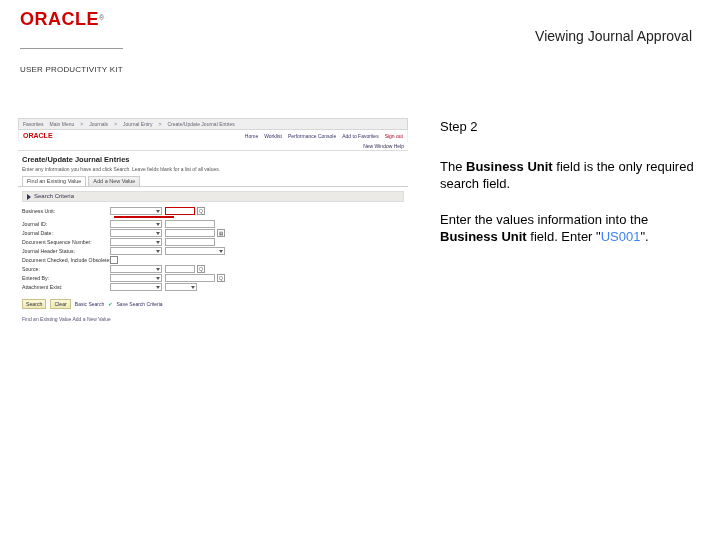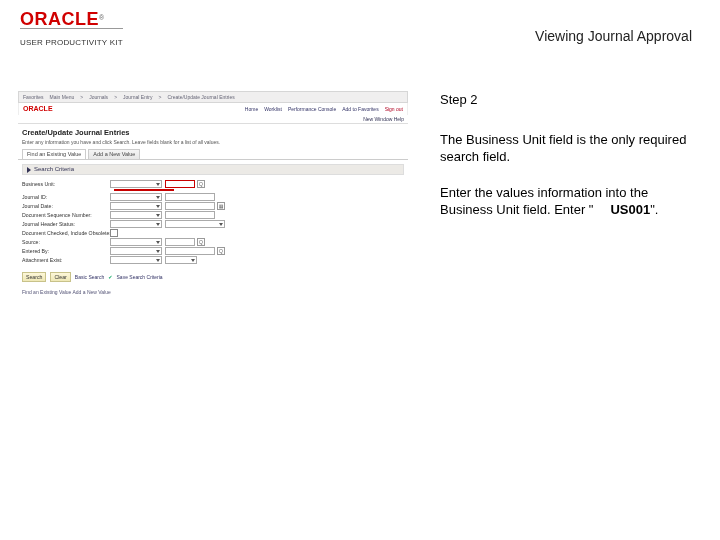--- a/index.html
+++ b/index.html
@@ -23,22 +23,22 @@
     font-size: 18px;
     color: #d00000;
     letter-spacing: 0.5px;
     line-height: 1;
   }
   .trademark { font-size: 7px; color:#666; vertical-align: super;}
   .logo-sub {
     font-size: 8px;
     letter-spacing: 0.2px;
     border-top: 1px solid #999;
-    margin-top: 0;
-    padding-top: 9px;
+    margin-top: 20px;
+    padding-top: 16px;
     color:#333;
   }
   .doc-title {
     font-size: 14px;
     color: #222;
     padding-top: 18px;
   }
   .content {
     display: flex;
     padding: 40px 20px 0 18px;
@@ -49,22 +49,22 @@
     flex: 0 0 390px;
   }
   .right {
     flex: 1;
     padding-left: 8px;
     font-size: 13px;
     line-height: 1.35;
   }
   .step { margin-bottom: 22px; }
   .para { margin-bottom: 18px; }
-  .bold { font-weight: normal; }
-  .red-bold { font-weight: bold; color: #000000; margin-left: 17px; }
+  .bold { font-weight: bold; }
+  .red-bold { font-weight: normal; color: #3b82f6; }
 
   
   .mini {
     border: 0;
     font-size: 5.5px;
     color:#444;
     line-height: 1.2;
   }
   .mini .topbar {
     background: #f0efef;

